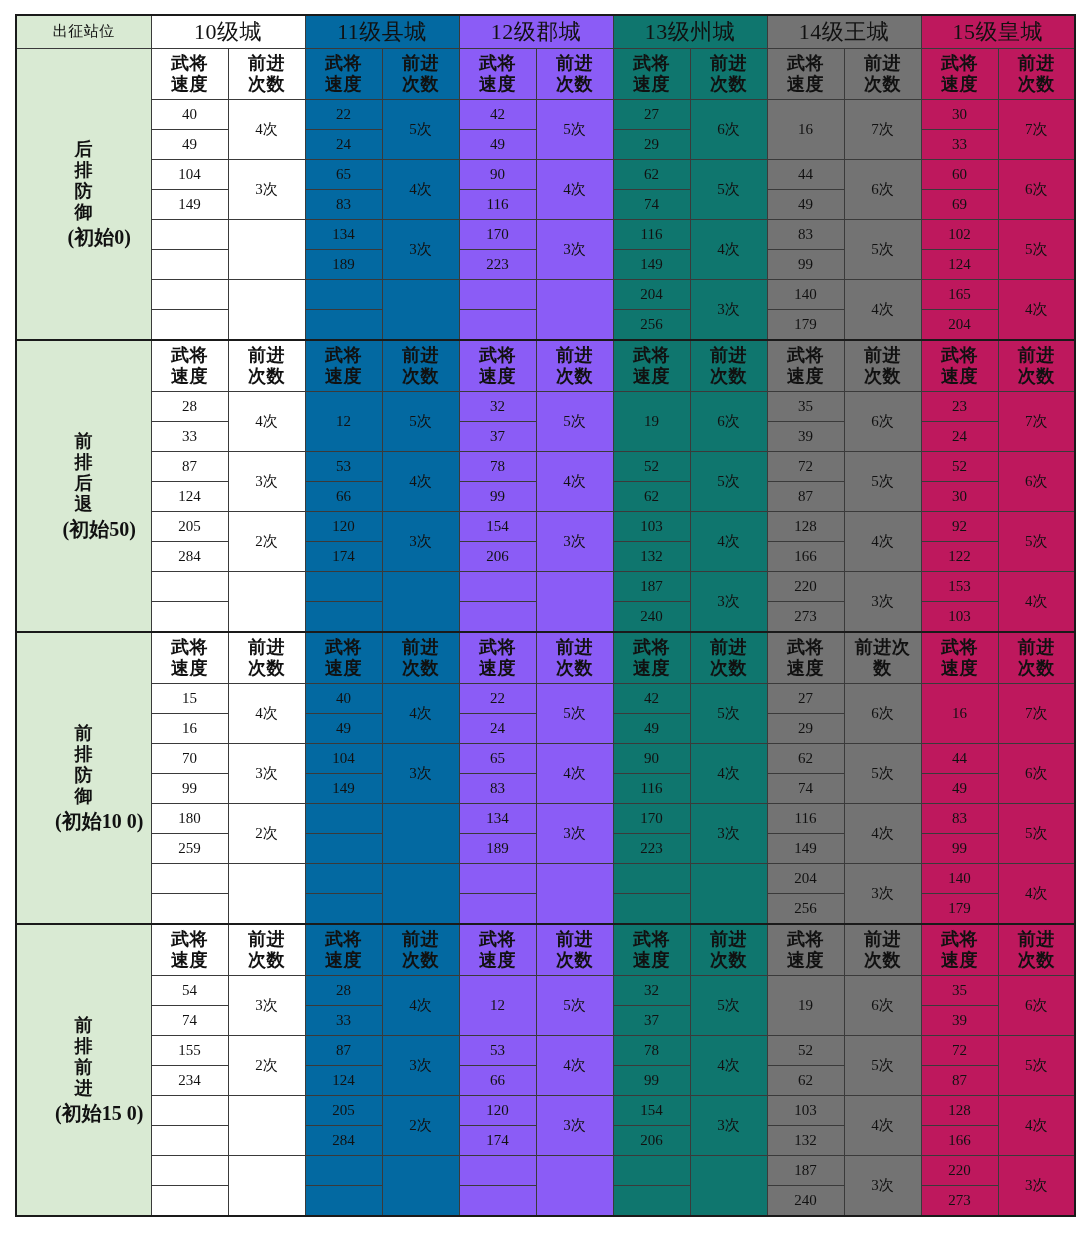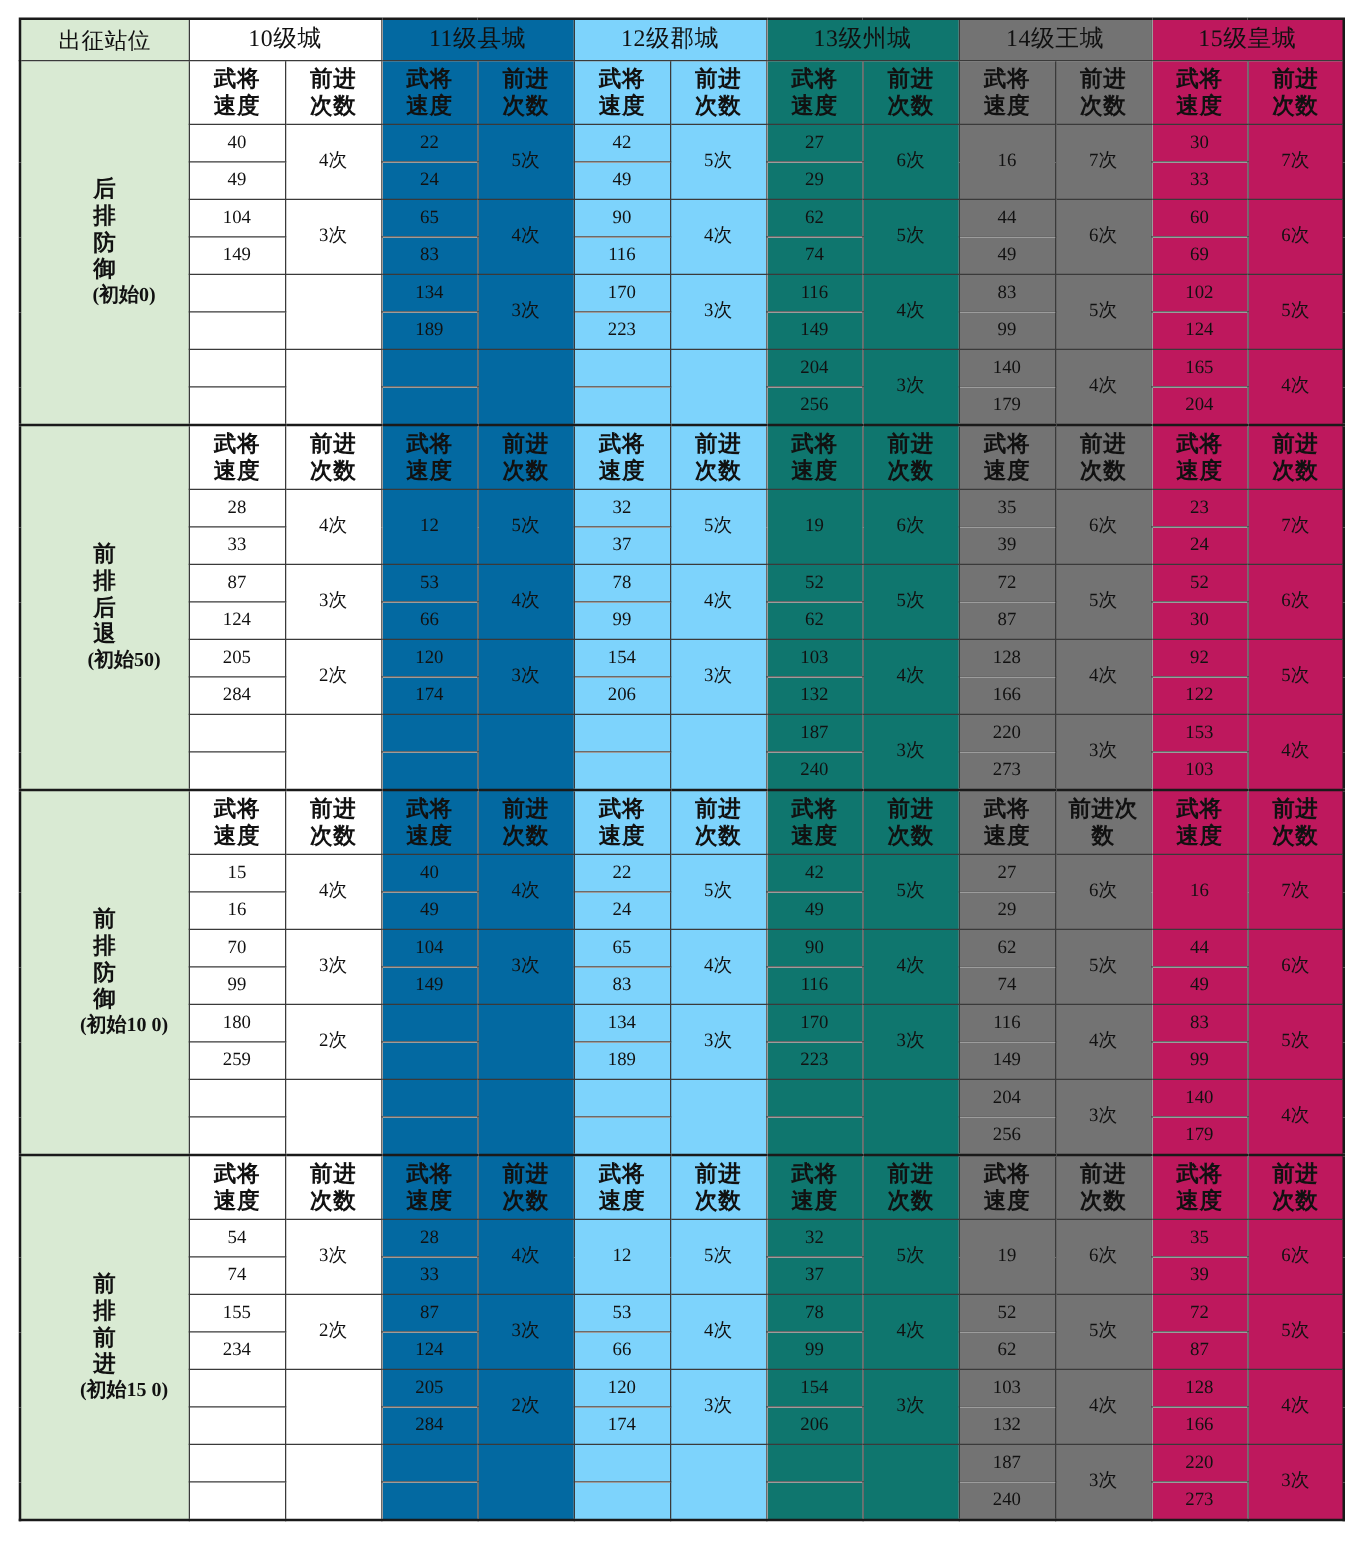--- a/index.html
+++ b/index.html
@@ -32,34 +32,34 @@
   }
   
   col.c-label{width:135px;}
   col.c-sp{width:77px;}
   col.c-ct{width:77px;}
 
   
   .t-label  {background:#d9ead3;}
   .t-white  {background:#ffffff;}
   .t-green  {background:#0369a1;}
-  .t-blue   {background:#7dd3fc;}
+  .t-blue   {background:#8b5cf6;}
   .t-pink   {background:#0f766e;}
   .t-yellow {background:#737373;}
   .t-red    {background:#be185d;}
 
   
   tr.title-row td{
     height:32px;
-    font-size:19px;
+    font-size:22px;
     font-weight:400;
     letter-spacing:.5px;
     border-top:2px solid #1a1a1a;
   }
-  tr.title-row td.lab{font-size:18px;}
+  tr.title-row td.lab{font-size:15px;}
 
   
   tr.subhdr td{
     height:50px;
     font-size:18px;
     font-weight:bold;
     line-height:1.18;
     letter-spacing:.5px;
   }
 
@@ -72,21 +72,21 @@
   td.groupsep{border-left:2px solid #1a1a1a;}
   td.bsep{border-bottom:2px solid #555;}
 
   
   td.vlabel{
     font-size:19px;
     line-height:1.28;
     letter-spacing:1px;
     padding:2px 4px;
   }
-  td.vlabel .sub{font-size:16px;letter-spacing:0;display:block;margin-top:2px;margin-left:31px;}
+  td.vlabel .sub{font-size:20px;letter-spacing:0;display:block;margin-top:2px;margin-left:31px;}
   td.vlabel .ch{display:block;}
 
   td.empty{font-size:0;}
 </style>
 </head>
 <body>
 
 <div id="sheet">
   <table class="grid" id="main-table">
     <colgroup>

